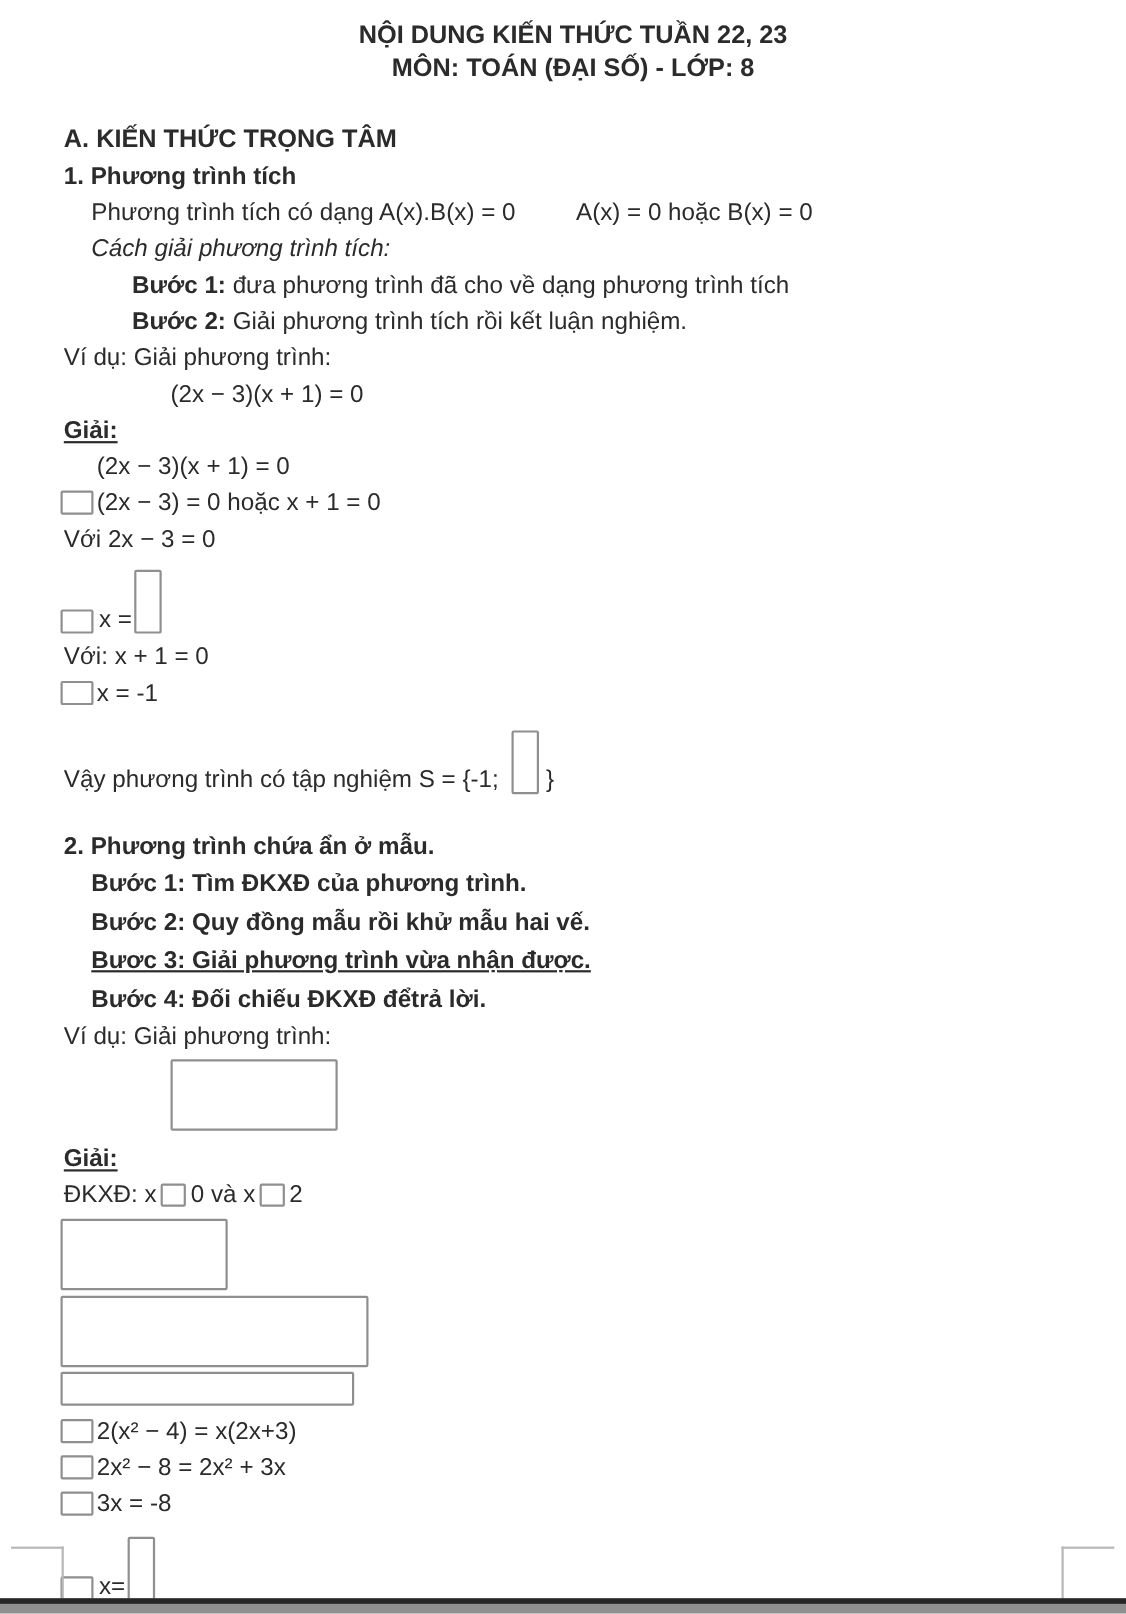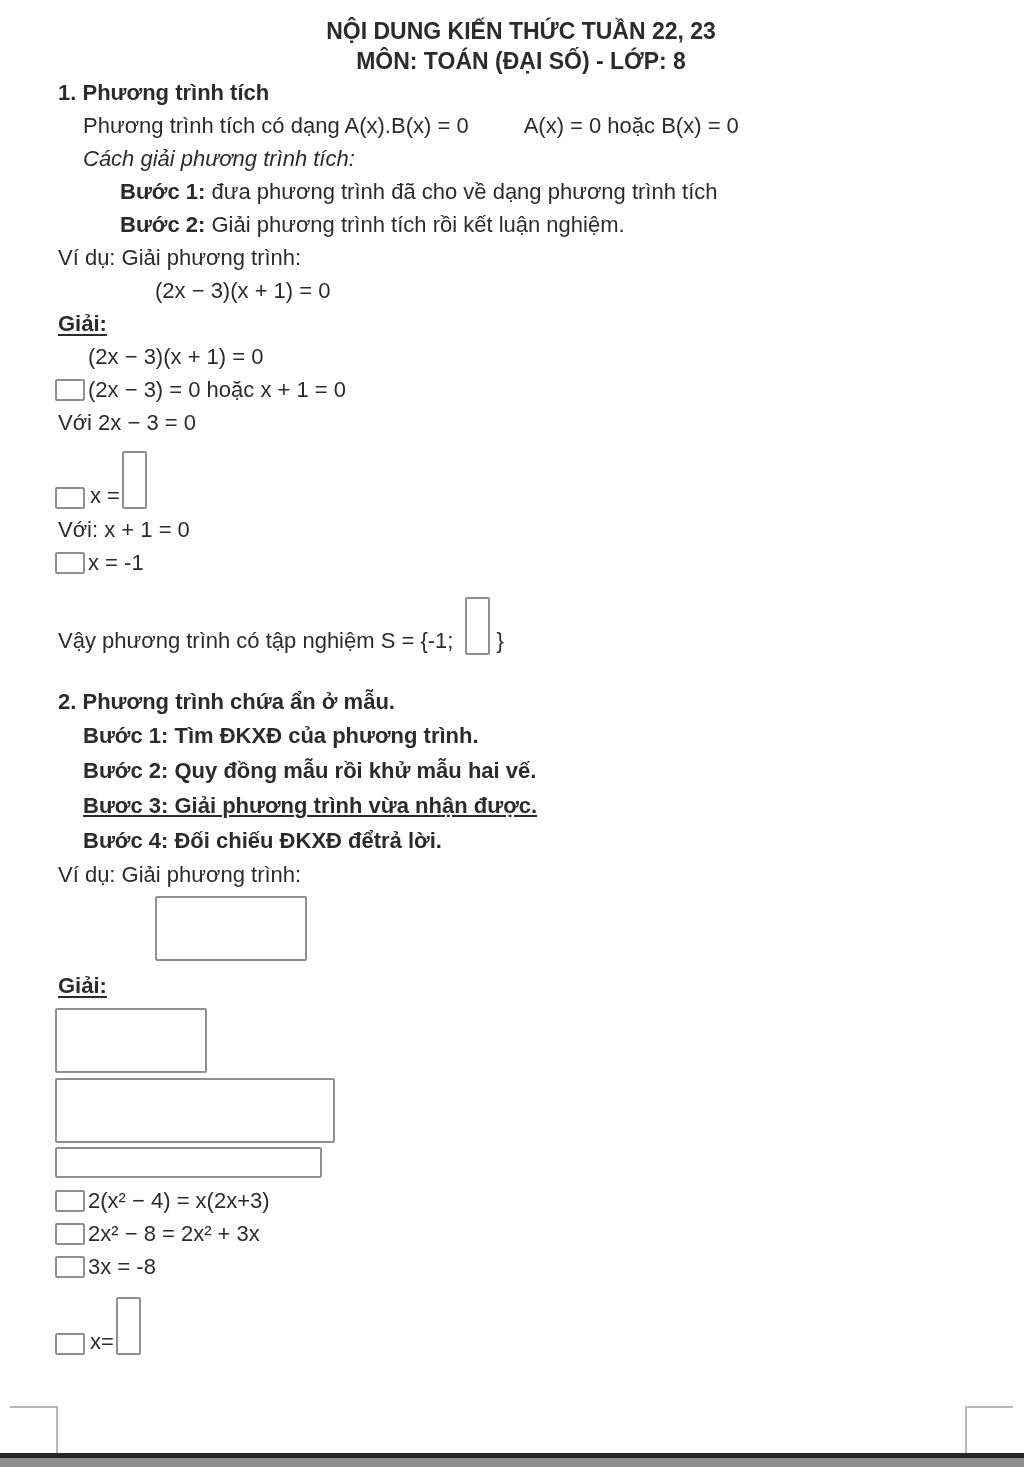--- a/index.html
+++ b/index.html
@@ -64,20 +64,21 @@
 </head>
 <body>
 
 <div class="content">
 
   <header>
     <div class="title center">NỘI DUNG KIẾN THỨC TUẦN 22, 23</div>
     <div class="title center">MÔN: TOÁN (ĐẠI SỐ) - LỚP: 8</div>
   </header>
 
+  <div class="t b mt" style="font-size:23px;">A. KIẾN THỨC TRỌNG TÂM</div>
 
   <div class="t b">1. Phương trình tích</div>
 
   <div class="t ind1">
     <span>Phương trình tích có dạng A(x).B(x) = 0</span><span style="margin-left:55px;">A(x) = 0 hoặc B(x) = 0</span>
   </div>
 
   <div class="t it ind1">Cách giải phương trình tích:</div>
 
   <div class="t ind2">
@@ -124,20 +125,23 @@
   <div class="t b ind1" style="line-height:35px;">Bước 2: Quy đồng mẫu rồi khử mẫu hai vế.</div>
   <div class="t b ind1" style="line-height:35px;text-decoration:underline;">Bươc 3: Giải phương trình vừa nhận được.</div>
   <div class="t b ind1" style="line-height:35px;">Bước 4: Đối chiếu ĐKXĐ đểtrả lời.</div>
 
   <div class="t">Ví dụ: Giải phương trình:</div>
 
   <div class="bigbox box-eq"></div>
 
   <div class="t b u" style="margin-top:8px;">Giải:</div>
 
+  <div class="t">
+    <span>ĐKXĐ: x</span><span class="sq cond"></span><span>0 và x</span><span class="sq cond"></span><span>2</span>
+  </div>
 
   <div class="bigbox box-w1"></div>
   <div class="bigbox box-w2"></div>
   <div class="bigbox box-w3"></div>
 
   <div class="t" style="margin-left:-3px;margin-top:6px;">
     <span class="sq"></span><span>2(x² − 4) = x(2x+3)</span>
   </div>
   <div class="t" style="margin-left:-3px;">
     <span class="sq"></span><span>2x² − 8 = 2x² + 3x</span>

